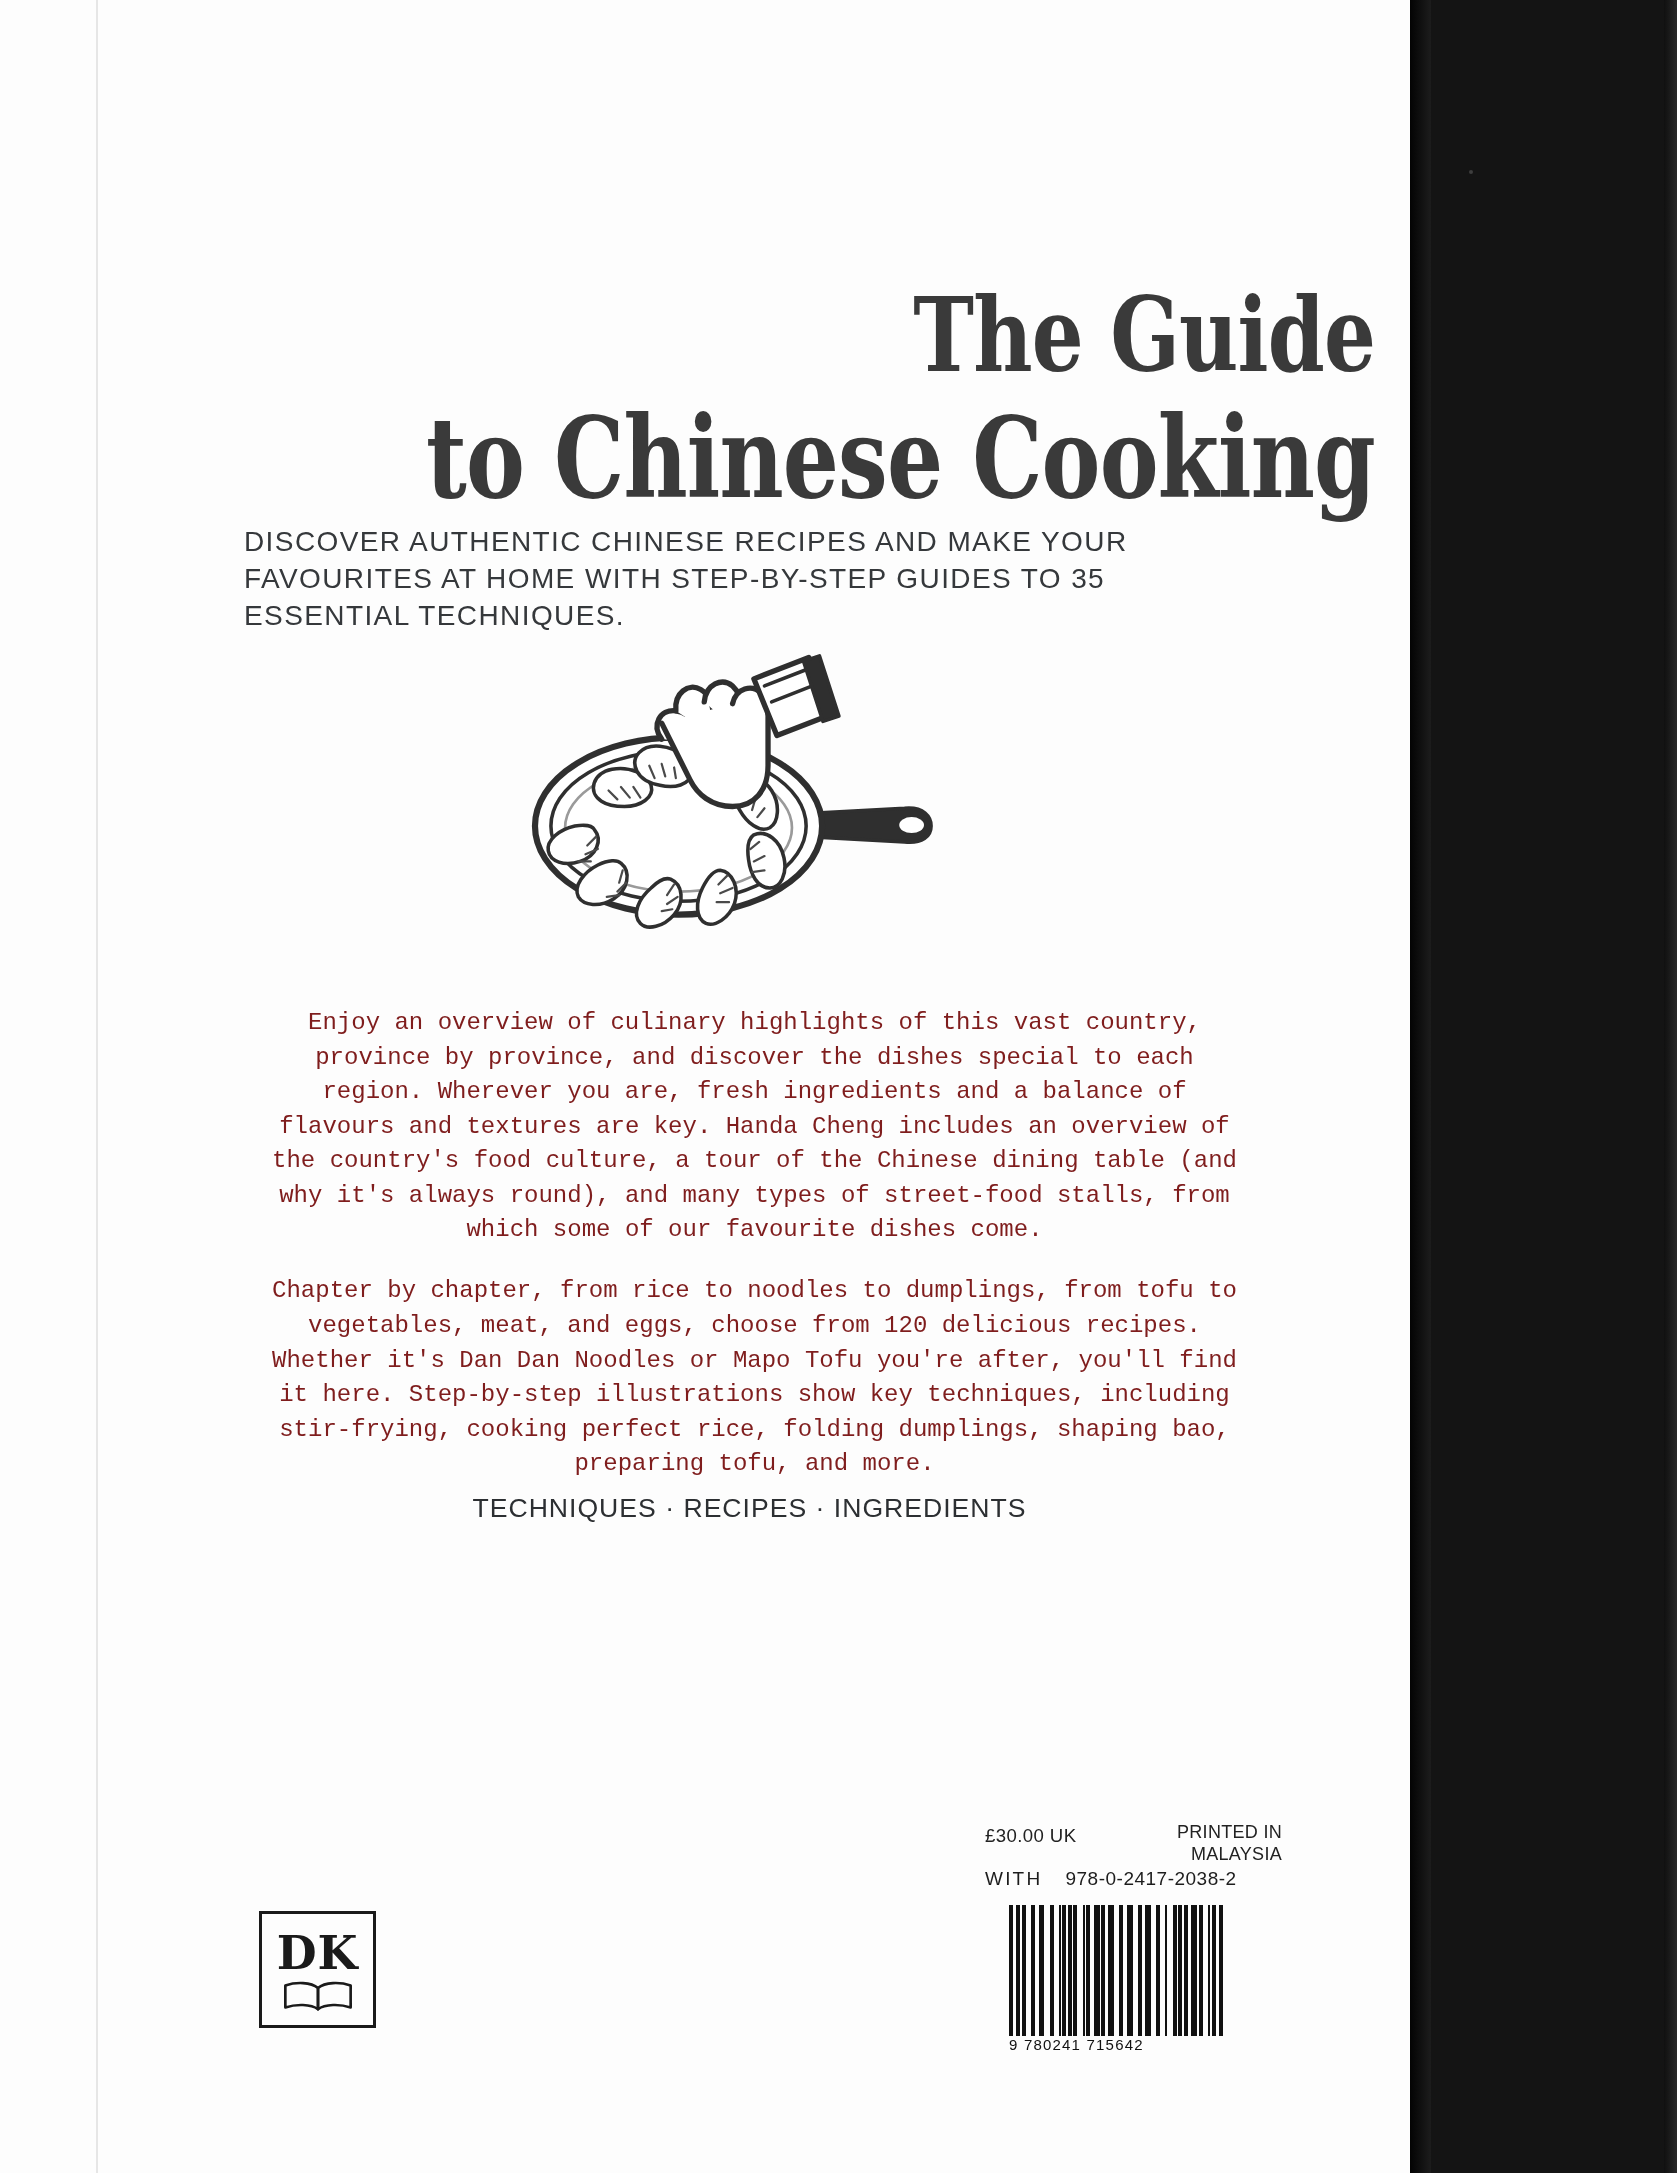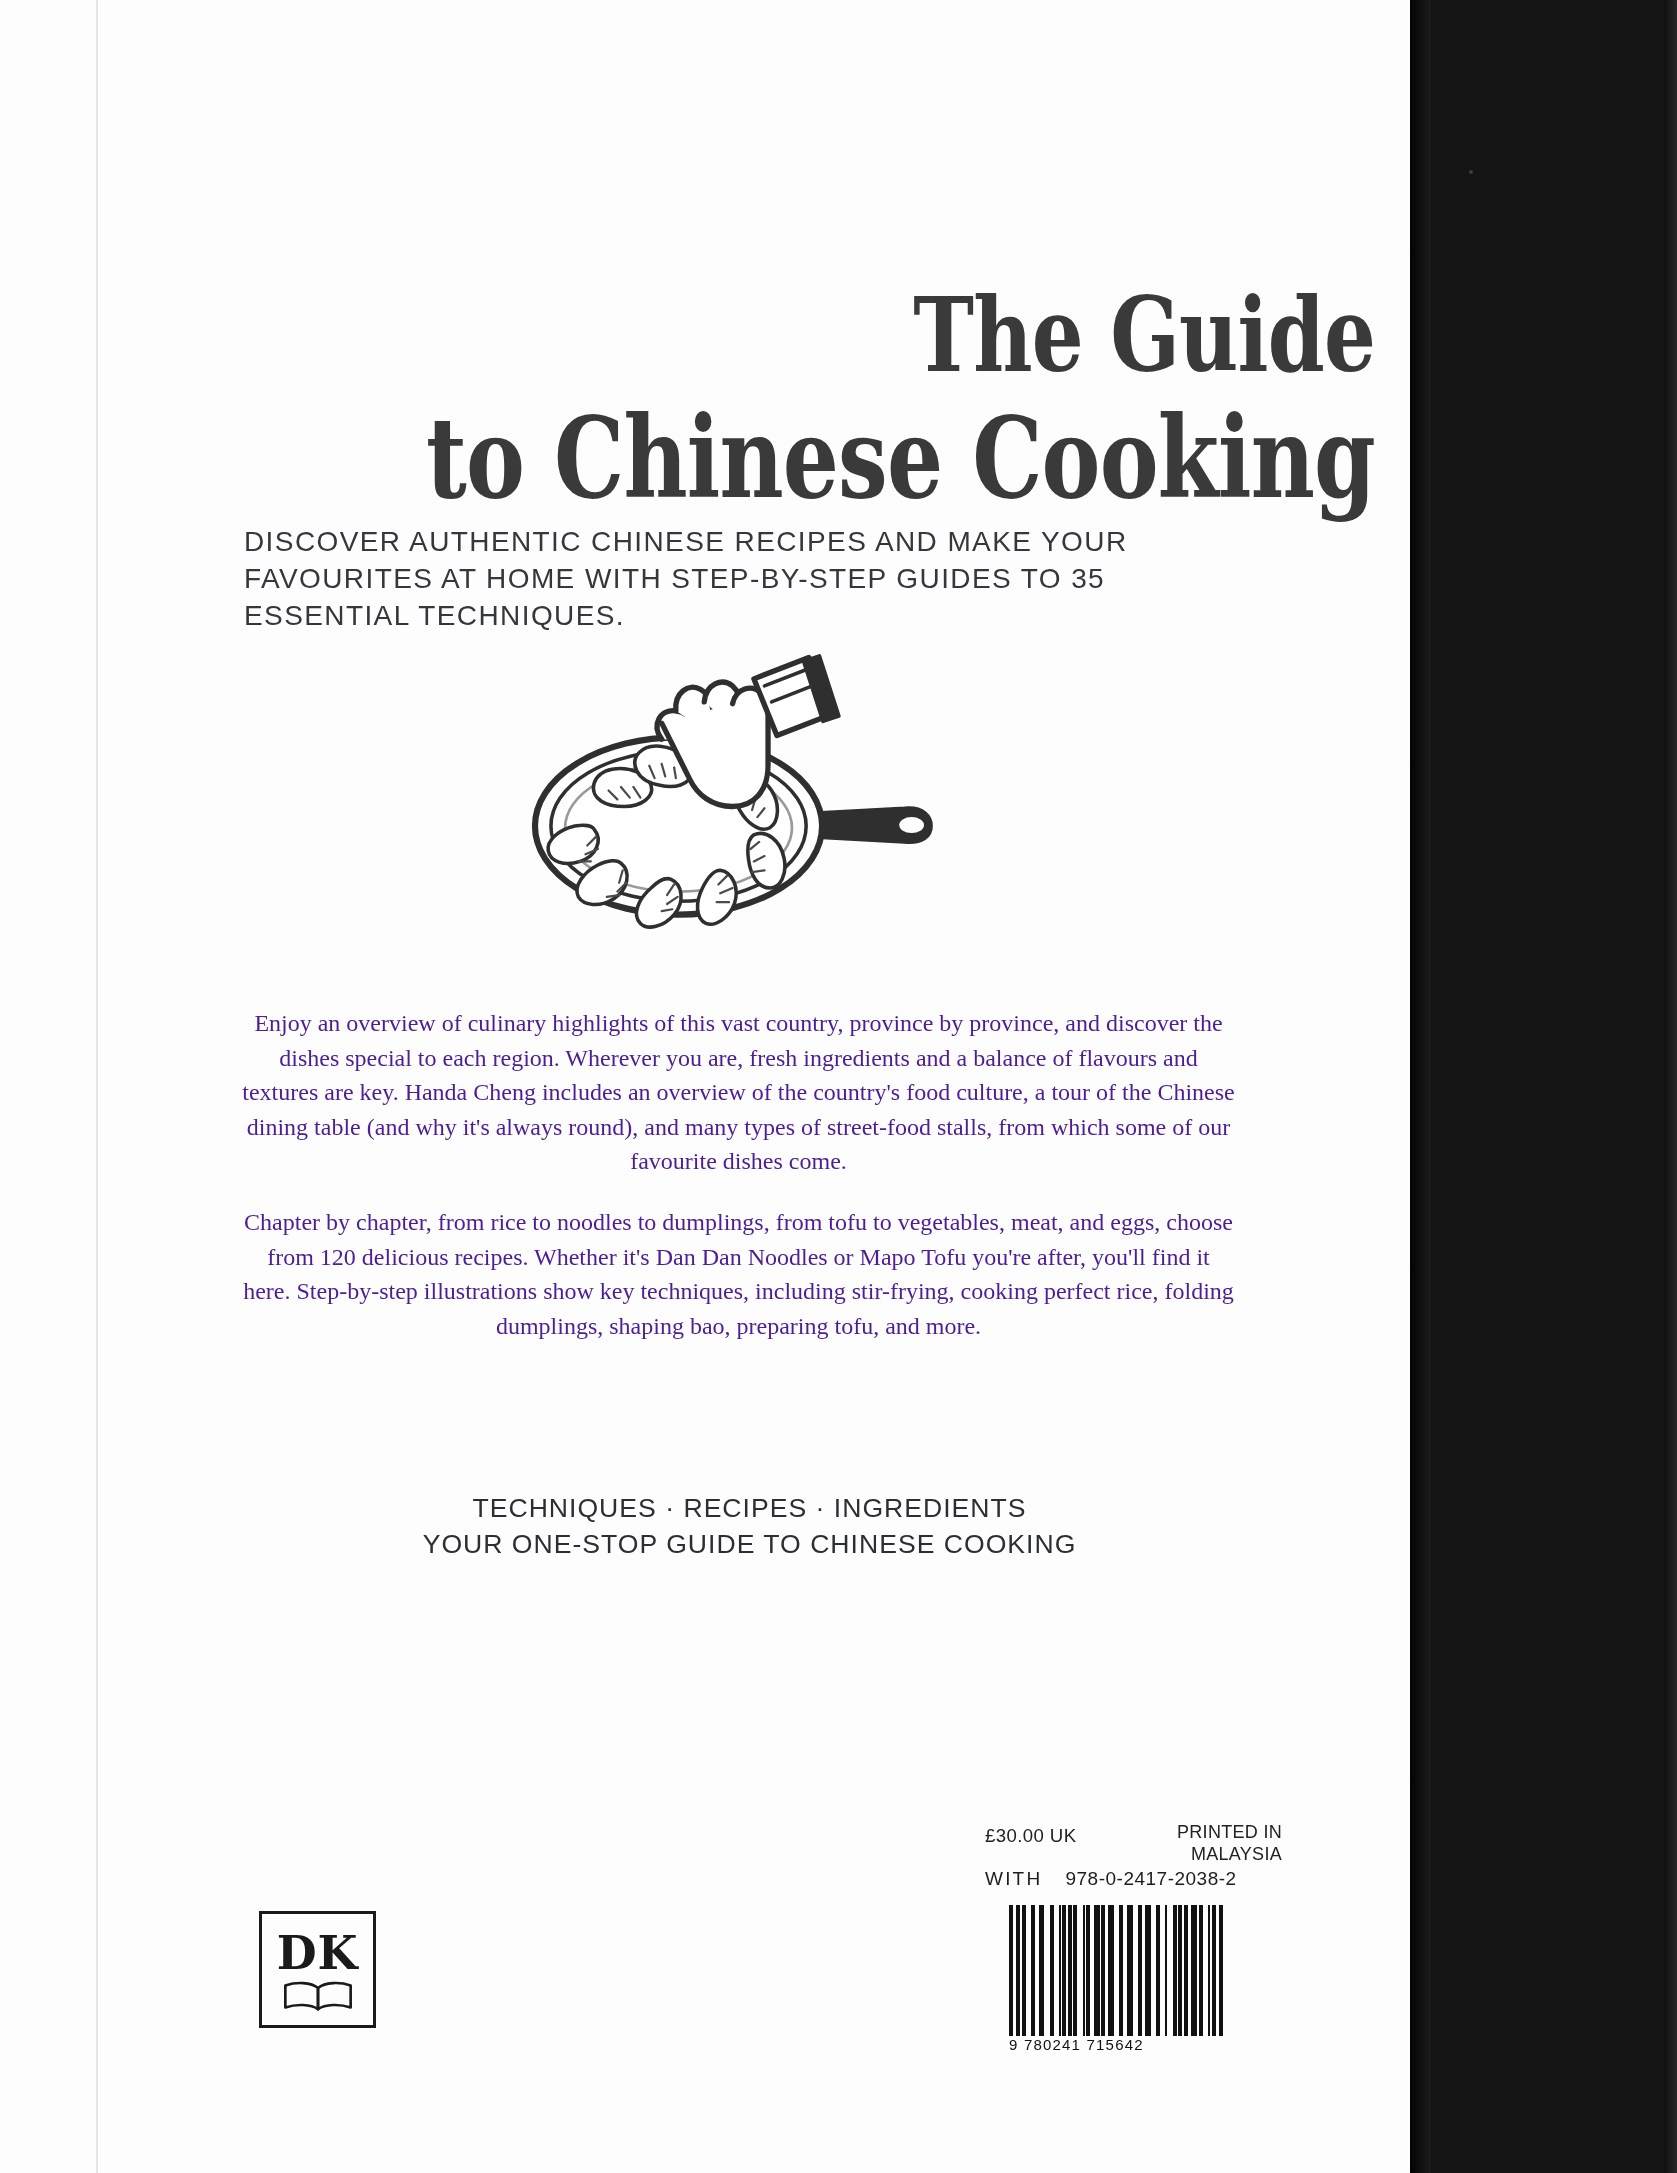--- a/index.html
+++ b/index.html
@@ -122,25 +122,25 @@
     position: absolute;
     left: 390px;
     top: 652px;
     width: 514px;
     height: 293px;
   }
 
   
   .body-copy {
     position: absolute;
-    left: 144px;
+    left: 160px;
     top: 1006px;
     width: 993px;
-    font-family: Liberation Serif, serif;
-    color: #4c1d95;
+    font-family: Liberation Mono, monospace;
+    color: #7f1d1d;
   }
   .para {
     font-size: 24px;
     line-height: 1.44;
     text-align: center;
     margin: 0 0 26.6px 0;
   }
   .para.first {
     text-indent: 0;
   }
@@ -327,21 +327,20 @@
       </svg>
     </div>
 
     <div class="body-copy">
       <p class="para first">Enjoy an overview of culinary highlights of this vast country, province by province, and discover the dishes special to each region. Wherever you are, fresh ingredients and a balance of flavours and textures are key. Handa Cheng includes an overview of the country's food culture, a tour of the Chinese dining table (and why it's always round), and many types of street-food stalls, from which some of our favourite dishes come.</p>
       <p class="para">Chapter by chapter, from rice to noodles to dumplings, from tofu to vegetables, meat, and eggs, choose from 120 delicious recipes. Whether it's Dan Dan Noodles or Mapo Tofu you're after, you'll find it here. Step-by-step illustrations show key techniques, including stir-frying, cooking perfect rice, folding dumplings, shaping bao, preparing tofu, and more.</p>
     </div>
 
     <div class="tagline">
       <div>TECHNIQUES · RECIPES · INGREDIENTS</div>
-      <div>YOUR ONE-STOP GUIDE TO CHINESE COOKING</div>
     </div>
 
     <div class="price-row">
       <div class="price">£30.00 UK</div>
       <div class="printed-in">PRINTED IN MALAYSIA</div>
     </div>
 
     <div class="isbn-text">
       <span class="isbn-label">WITH</span>
       <span>&nbsp;&nbsp;</span>

